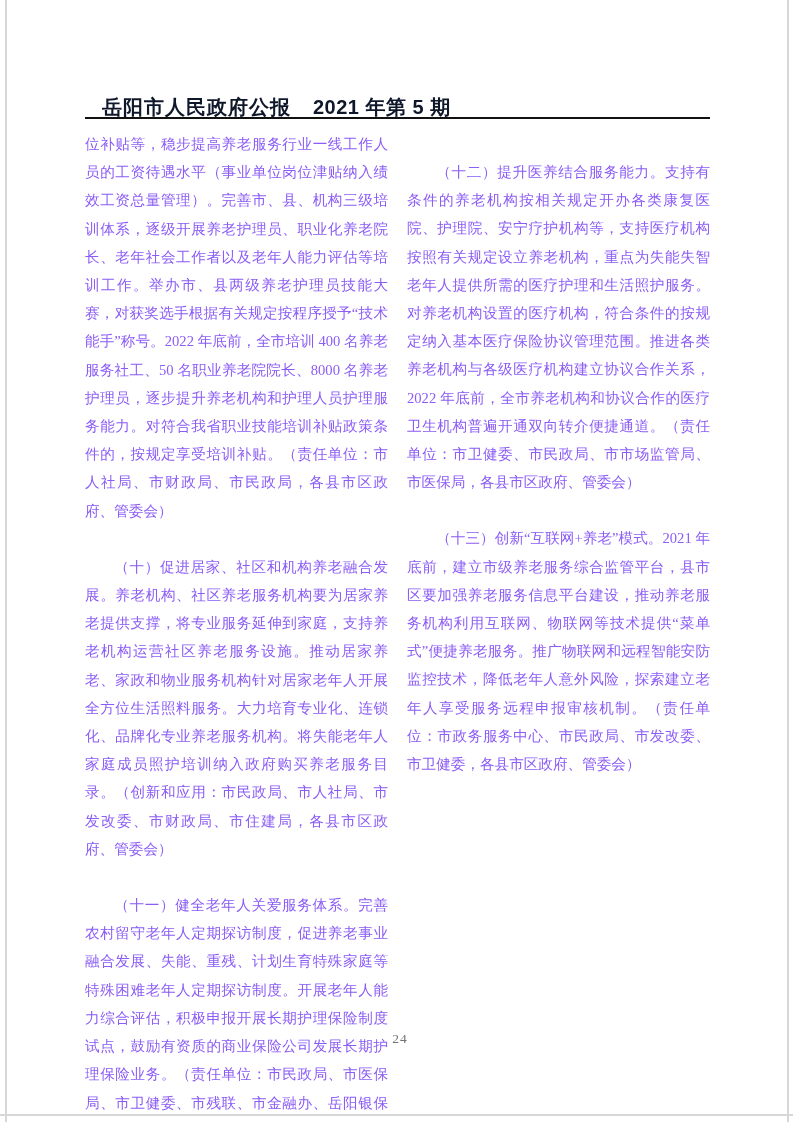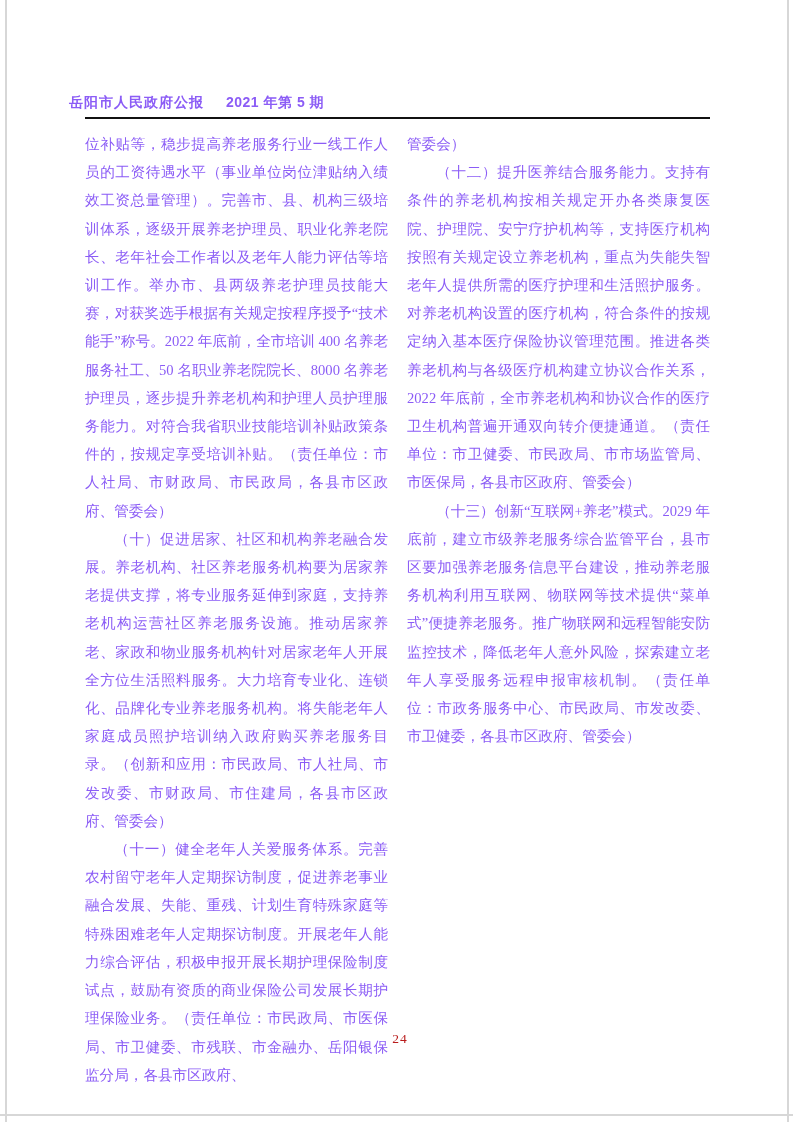--- a/index.html
+++ b/index.html
@@ -17,28 +17,28 @@
     color: #1a1a1a;
   }
   
   .scan-edge { position: absolute; background: #d7d7d7; }
   .scan-edge.left   { left: 5px;  top: 0; bottom: 0; width: 2px; }
   .scan-edge.right  { right: 4px; top: 0; bottom: 0; width: 2px; }
   .scan-edge.bottom { left: 0; right: 0; bottom: 6px; height: 2px; }
 
   .header {
     position: absolute;
-    left: 69px;
+    left: 102px;
     top: 94px;
     width: 625px;
     font-family: "Liberation Sans", "DejaVu Sans", sans-serif;
     font-weight: bold;
-    font-size: 14px;
+    font-size: 20px;
     letter-spacing: 1px;
-    color: #8b5cf6;
+    color: #0f172a;
     white-space: nowrap;
   }
   .header .issue { margin-left: 22px; letter-spacing: 0.5px; }
   .rule {
     position: absolute;
     left: 85px;
     top: 117px;
     width: 625px;
     height: 2px;
     background: #111;
@@ -52,29 +52,29 @@
     gap: 19px;
   }
   .col {
     width: 303px;
     font-size: 14.6px;
     line-height: 28.2px;
     text-align: justify;
     color: #8b5cf6;
   }
   .col p { margin: 0; }
-  .col p.indent { text-indent: 2em; }
+  .col p.indent { text-indent: 2em; margin-top: 28px; }
   .page-number {
     position: absolute;
     left: 7px;
     right: 0;
     top: 1031px;
     text-align: center;
     font-size: 13.5px;
-    color: #b91c1c;
+    color: #737373;
     letter-spacing: 1px;
   }
 </style>
 </head>
 <body>
 
 <div class="page">
 
   <span class="scan-edge left"></span>
   <span class="scan-edge right"></span>
@@ -88,22 +88,21 @@
 
   <div class="columns">
 
     <div class="col">
       <p>位补贴等，稳步提高养老服务行业一线工作人员的工资待遇水平（事业单位岗位津贴纳入绩效工资总量管理）。完善市、县、机构三级培训体系，逐级开展养老护理员、职业化养老院长、老年社会工作者以及老年人能力评估等培训工作。举办市、县两级养老护理员技能大赛，对获奖选手根据有关规定按程序授予“技术能手”称号。2022 年底前，全市培训 400 名养老服务社工、50 名职业养老院院长、8000 名养老护理员，逐步提升养老机构和护理人员护理服务能力。对符合我省职业技能培训补贴政策条件的，按规定享受培训补贴。（责任单位：市人社局、市财政局、市民政局，各县市区政府、管委会）</p>
       <p class="indent">（十）促进居家、社区和机构养老融合发展。养老机构、社区养老服务机构要为居家养老提供支撑，将专业服务延伸到家庭，支持养老机构运营社区养老服务设施。推动居家养老、家政和物业服务机构针对居家老年人开展全方位生活照料服务。大力培育专业化、连锁化、品牌化专业养老服务机构。将失能老年人家庭成员照护培训纳入政府购买养老服务目录。（创新和应用：市民政局、市人社局、市发改委、市财政局、市住建局，各县市区政府、管委会）</p>
       <p class="indent">（十一）健全老年人关爱服务体系。完善农村留守老年人定期探访制度，促进养老事业融合发展、失能、重残、计划生育特殊家庭等特殊困难老年人定期探访制度。开展老年人能力综合评估，积极申报开展长期护理保险制度试点，鼓励有资质的商业保险公司发展长期护理保险业务。（责任单位：市民政局、市医保局、市卫健委、市残联、市金融办、岳阳银保监分局，各县市区政府、</p>
     </div>
 
     <div class="col">
-      <p>管委会）</p>
       <p class="indent">（十二）提升医养结合服务能力。支持有条件的养老机构按相关规定开办各类康复医院、护理院、安宁疗护机构等，支持医疗机构按照有关规定设立养老机构，重点为失能失智老年人提供所需的医疗护理和生活照护服务。对养老机构设置的医疗机构，符合条件的按规定纳入基本医疗保险协议管理范围。推进各类养老机构与各级医疗机构建立协议合作关系，2022 年底前，全市养老机构和协议合作的医疗卫生机构普遍开通双向转介便捷通道。（责任单位：市卫健委、市民政局、市市场监管局、市医保局，各县市区政府、管委会）</p>
-      <p class="indent">（十三）创新“互联网+养老”模式。2029 年底前，建立市级养老服务综合监管平台，县市区要加强养老服务信息平台建设，推动养老服务机构利用互联网、物联网等技术提供“菜单式”便捷养老服务。推广物联网和远程智能安防监控技术，降低老年人意外风险，探索建立老年人享受服务远程申报审核机制。（责任单位：市政务服务中心、市民政局、市发改委、市卫健委，各县市区政府、管委会）</p>
+      <p class="indent">（十三）创新“互联网+养老”模式。2021 年底前，建立市级养老服务综合监管平台，县市区要加强养老服务信息平台建设，推动养老服务机构利用互联网、物联网等技术提供“菜单式”便捷养老服务。推广物联网和远程智能安防监控技术，降低老年人意外风险，探索建立老年人享受服务远程申报审核机制。（责任单位：市政务服务中心、市民政局、市发改委、市卫健委，各县市区政府、管委会）</p>
     </div>
 
   </div>
 
   <div class="page-number">24</div>
 
 </div>
 
 </body></html>

